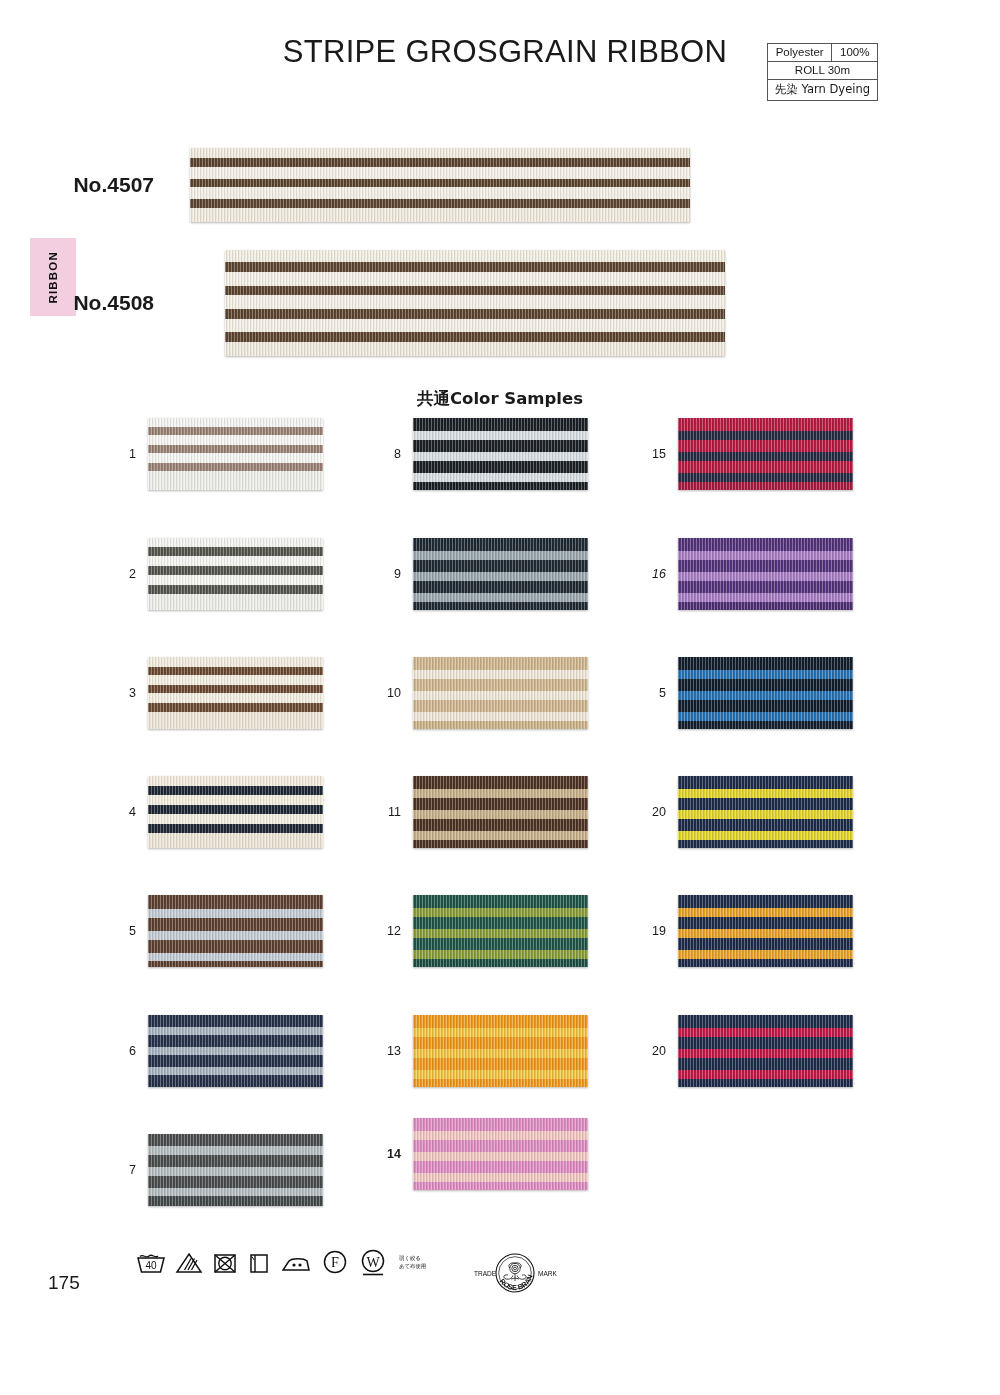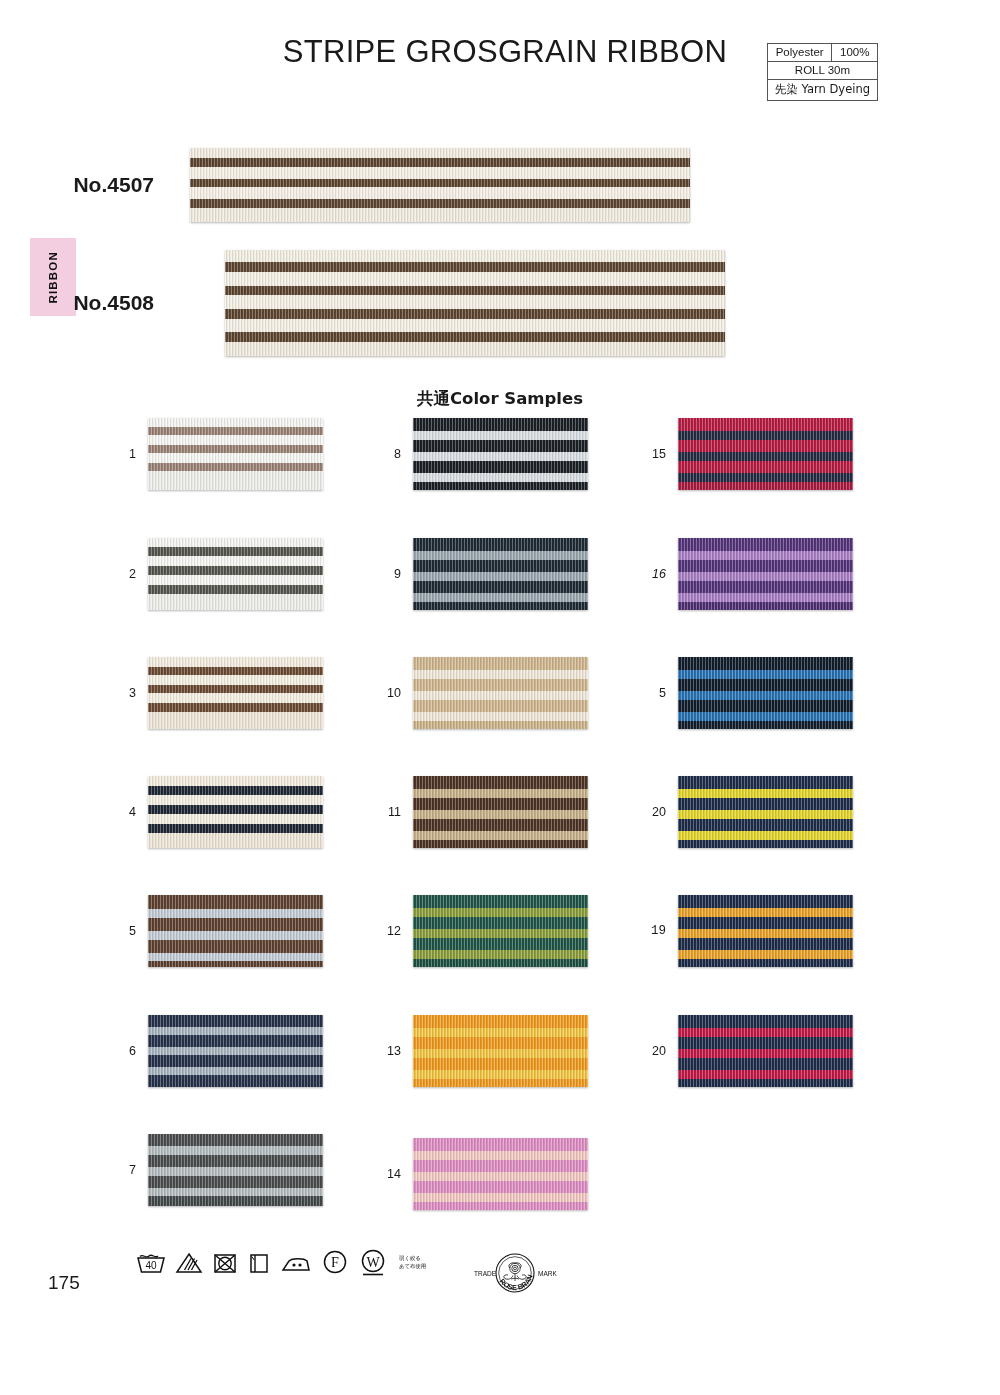--- a/index.html
+++ b/index.html
@@ -394,21 +394,21 @@
       <div class="ribbon swatch-ribbon" style="height: 72px;">
         <div class="stripe" style="height: 13px; background: rgb(239, 154, 30);"></div>
         <div class="stripe" style="height: 9px; background: rgb(244, 197, 68);"></div>
         <div class="stripe" style="height: 12px; background: rgb(239, 154, 30);"></div>
         <div class="stripe" style="height: 9px; background: rgb(244, 197, 68);"></div>
         <div class="stripe" style="height: 12px; background: rgb(239, 154, 30);"></div>
         <div class="stripe" style="height: 9px; background: rgb(244, 197, 68);"></div>
         <div class="stripe" style="height: 8px; background: rgb(239, 154, 30);"></div>
       </div>
     </div>
-    <div class="swatch-cell" style="left: 265px; top: 720px;">
+    <div class="swatch-cell" style="left: 265px; top: 700px; font-weight: bold;">
       <div class="swatch-num">14</div>
       <div class="ribbon swatch-ribbon" style="height: 72px;">
         <div class="stripe" style="height: 13px; background: rgb(221, 141, 194);"></div>
         <div class="stripe" style="height: 9px; background: rgb(242, 200, 194);"></div>
         <div class="stripe" style="height: 12px; background: rgb(221, 141, 194);"></div>
         <div class="stripe" style="height: 9px; background: rgb(242, 200, 194);"></div>
         <div class="stripe" style="height: 12px; background: rgb(221, 141, 194);"></div>
         <div class="stripe" style="height: 9px; background: rgb(242, 200, 194);"></div>
         <div class="stripe" style="height: 8px; background: rgb(221, 141, 194);"></div>
       </div>
@@ -454,21 +454,21 @@
       <div class="ribbon swatch-ribbon" style="height: 72px;">
         <div class="stripe" style="height: 13px; background: rgb(29, 43, 72);"></div>
         <div class="stripe" style="height: 9px; background: rgb(226, 212, 42);"></div>
         <div class="stripe" style="height: 12px; background: rgb(29, 43, 72);"></div>
         <div class="stripe" style="height: 9px; background: rgb(226, 212, 42);"></div>
         <div class="stripe" style="height: 12px; background: rgb(29, 43, 72);"></div>
         <div class="stripe" style="height: 9px; background: rgb(226, 212, 42);"></div>
         <div class="stripe" style="height: 8px; background: rgb(29, 43, 72);"></div>
       </div>
     </div>
-    <div class="swatch-cell" style="left: 530px; top: 477px; font-family: Liberation Mono, monospace;">
+    <div class="swatch-cell" style="left: 530px; top: 477px;">
       <div class="swatch-num">19</div>
       <div class="ribbon swatch-ribbon" style="height: 72px;">
         <div class="stripe" style="height: 13px; background: rgb(29, 43, 72);"></div>
         <div class="stripe" style="height: 9px; background: rgb(232, 161, 40);"></div>
         <div class="stripe" style="height: 12px; background: rgb(29, 43, 72);"></div>
         <div class="stripe" style="height: 9px; background: rgb(232, 161, 40);"></div>
         <div class="stripe" style="height: 12px; background: rgb(29, 43, 72);"></div>
         <div class="stripe" style="height: 9px; background: rgb(232, 161, 40);"></div>
         <div class="stripe" style="height: 8px; background: rgb(29, 43, 72);"></div>
       </div>

